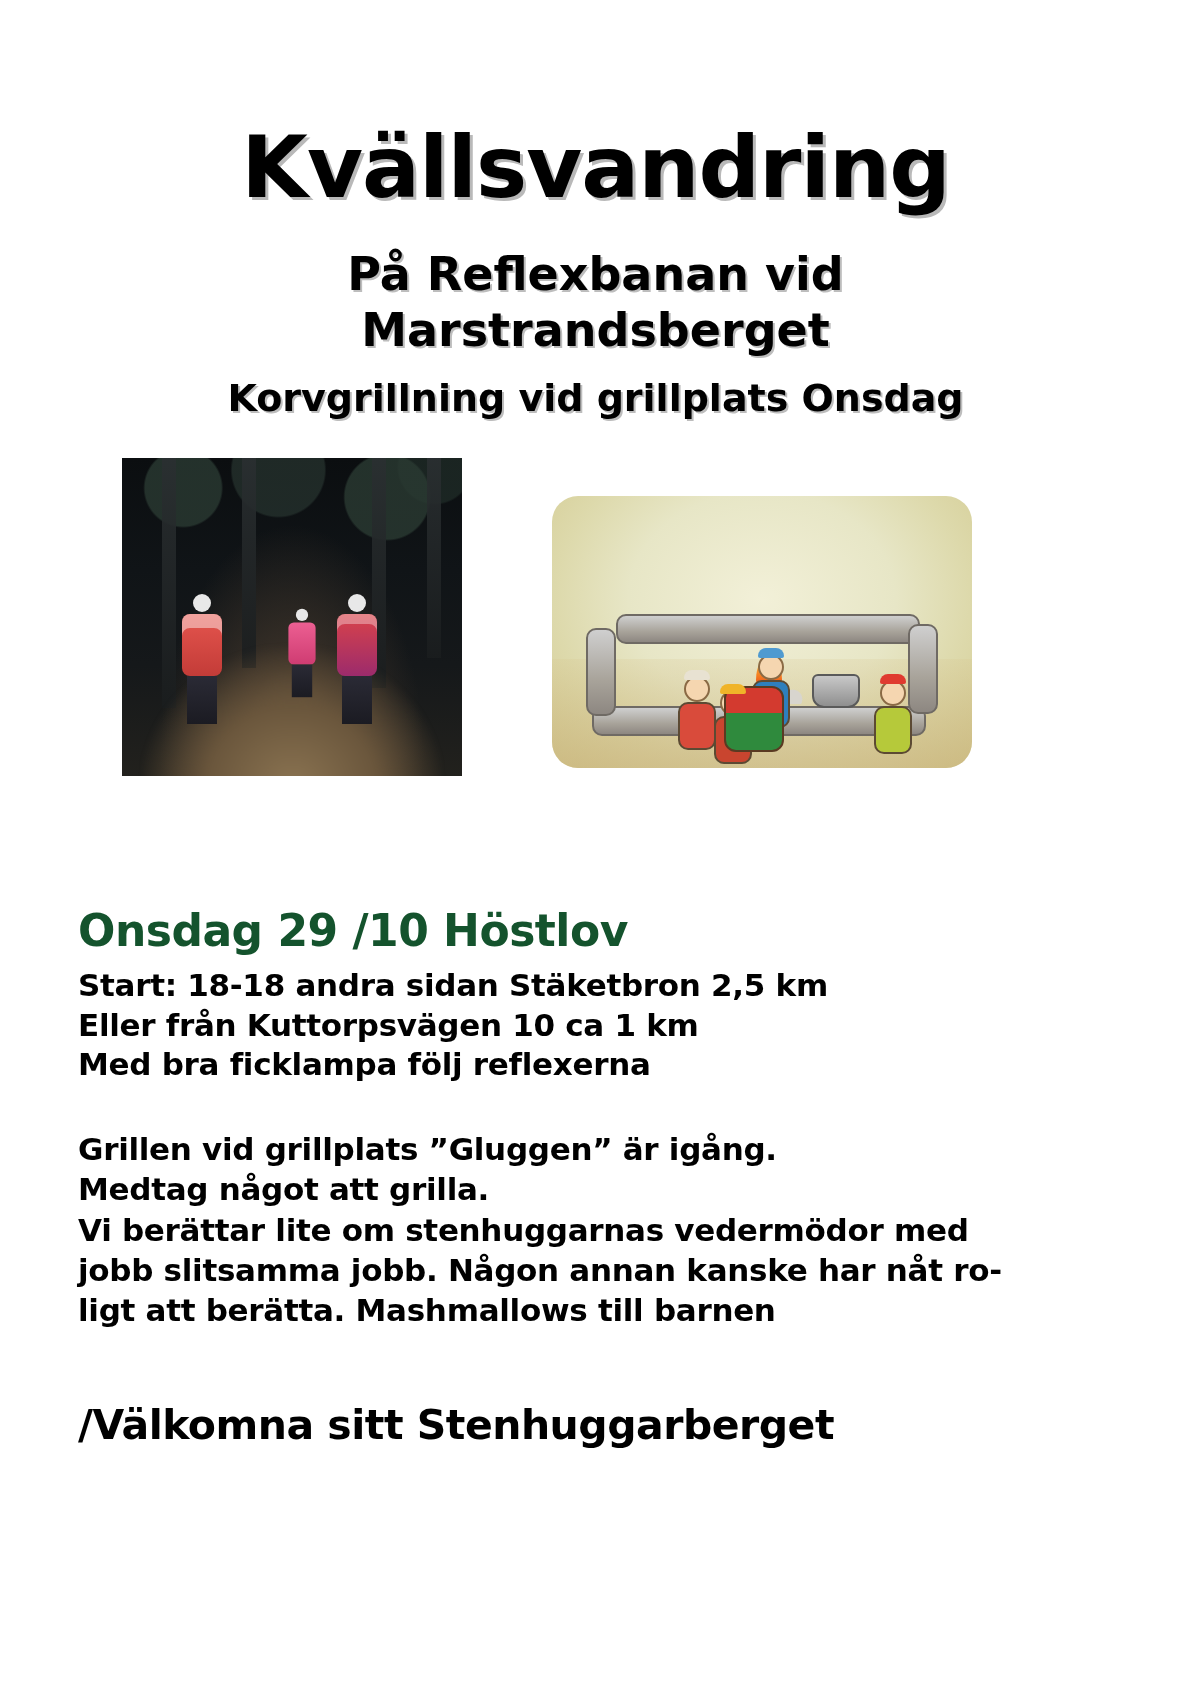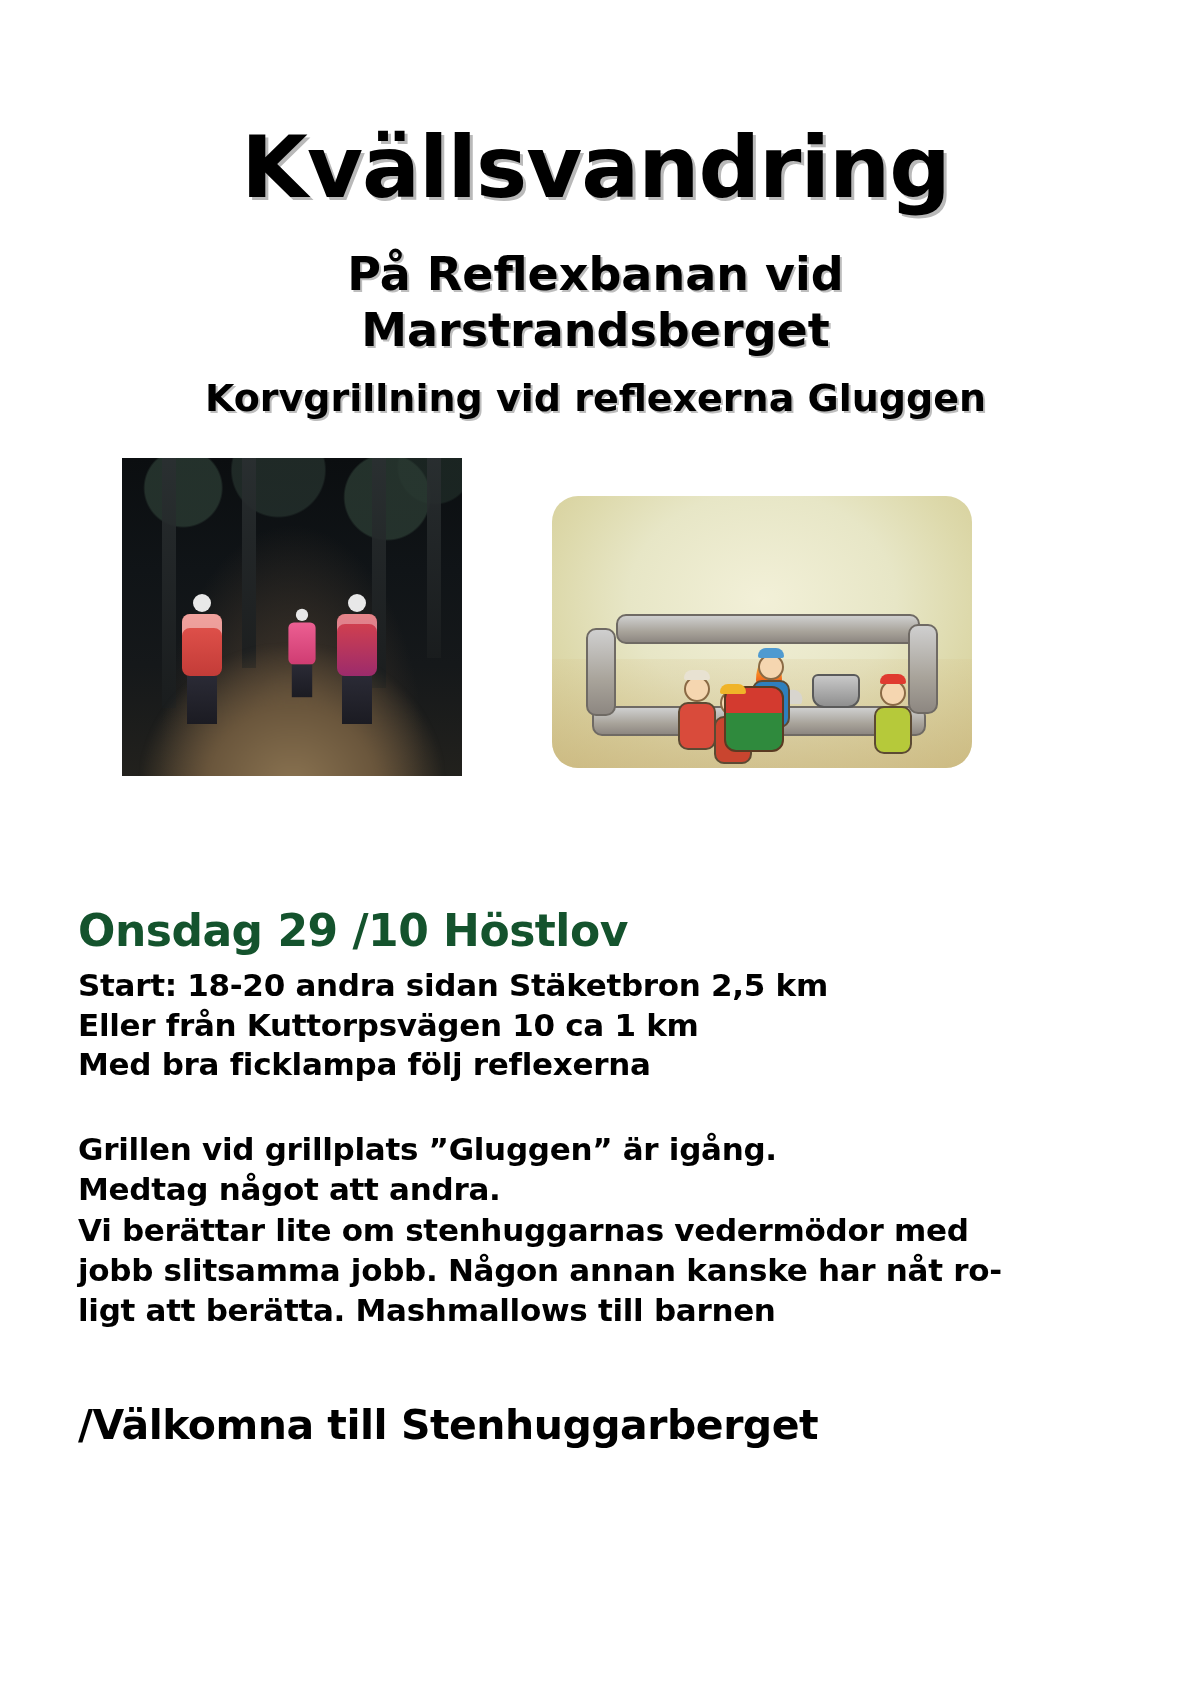--- a/index.html
+++ b/index.html
@@ -249,21 +249,21 @@
 <body>
 
 <div class="poster">
 
   <div class="title-block">
     <div class="main-title">Kvällsvandring</div>
     <div class="sub-title">
       <span>På Reflexbanan vid</span>
       <span class="line2">Marstrandsberget</span>
     </div>
-    <div class="third-title">Korvgrillning vid reflexerna Gluggen</div>
+    <div class="third-title">Korvgrillning vid grillplats Onsdag</div>
   </div>
 
   <div class="images-row">
 
     <div class="photo-night">
       <div class="canopy"></div>
       <div class="trunk" style="left:40px"></div>
       <div class="trunk" style="left:120px;height:210px"></div>
       <div class="trunk" style="left:250px;height:230px"></div>
       <div class="trunk" style="left:305px;height:200px"></div>
@@ -319,29 +319,29 @@
         </div>
       </div>
       <div class="backpack"></div>
     </div>
 
   </div>
 
   <div class="body-text">
     <div class="date-line">Onsdag 29 /10 Höstlov</div>
 
-    <div class="info-line">Start: 18-20  andra sidan Stäketbron 2,5 km</div>
+    <div class="info-line">Start: 18-18  andra sidan Stäketbron 2,5 km</div>
     <div class="info-line">Eller från Kuttorpsvägen 10  ca 1 km</div>
     <div class="info-line">Med bra ficklampa följ reflexerna</div>
 
     <div class="gap"></div>
 
     <div class="para-line">Grillen vid grillplats ”Gluggen” är igång.</div>
-    <div class="para-line">Medtag något att andra.</div>
+    <div class="para-line">Medtag något att grilla.</div>
     <div class="para-line">Vi berättar lite om stenhuggarnas vedermödor med</div>
     <div class="para-line">jobb slitsamma jobb. Någon annan kanske har nåt ro-</div>
     <div class="para-line">ligt att berätta. Mashmallows till barnen</div>
 
-    <div class="welcome">/Välkomna till Stenhuggarberget</div>
+    <div class="welcome">/Välkomna sitt Stenhuggarberget</div>
   </div>
 
 
 </div>
 
 </body></html>

